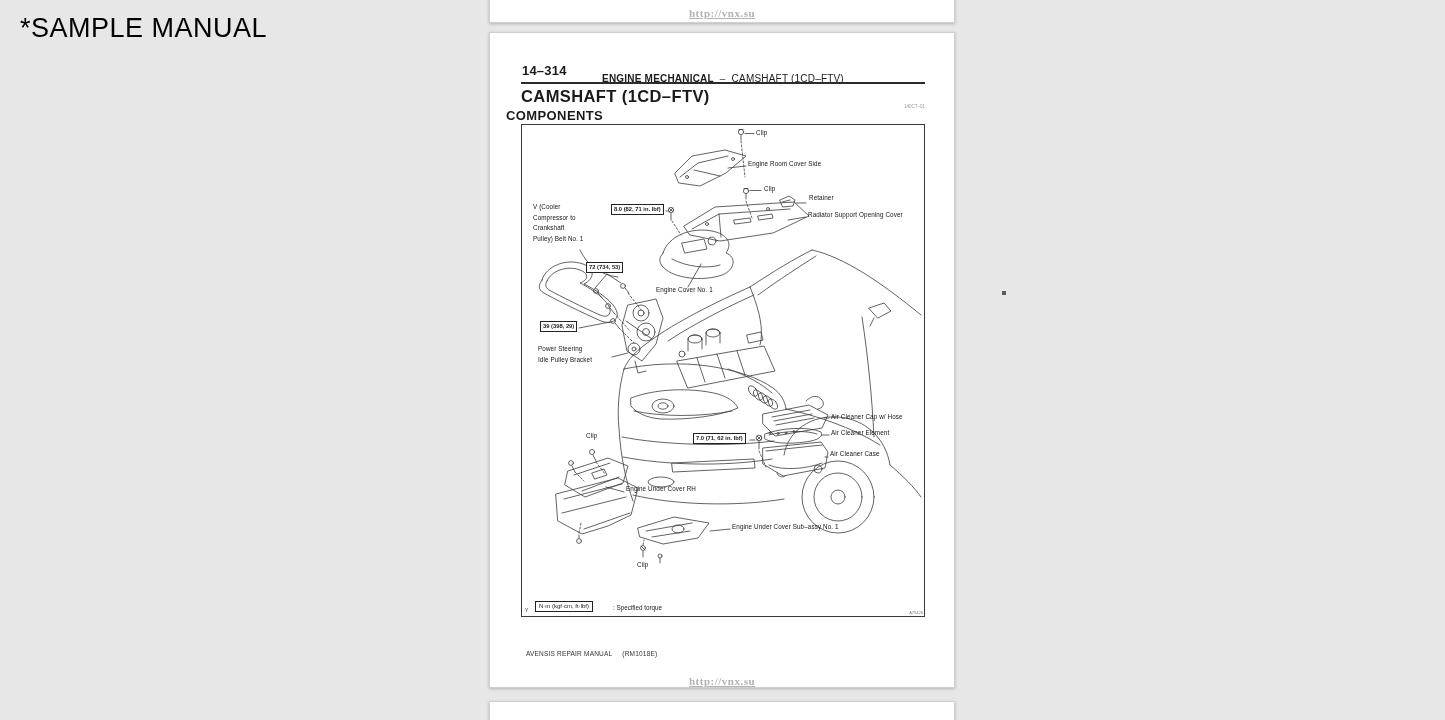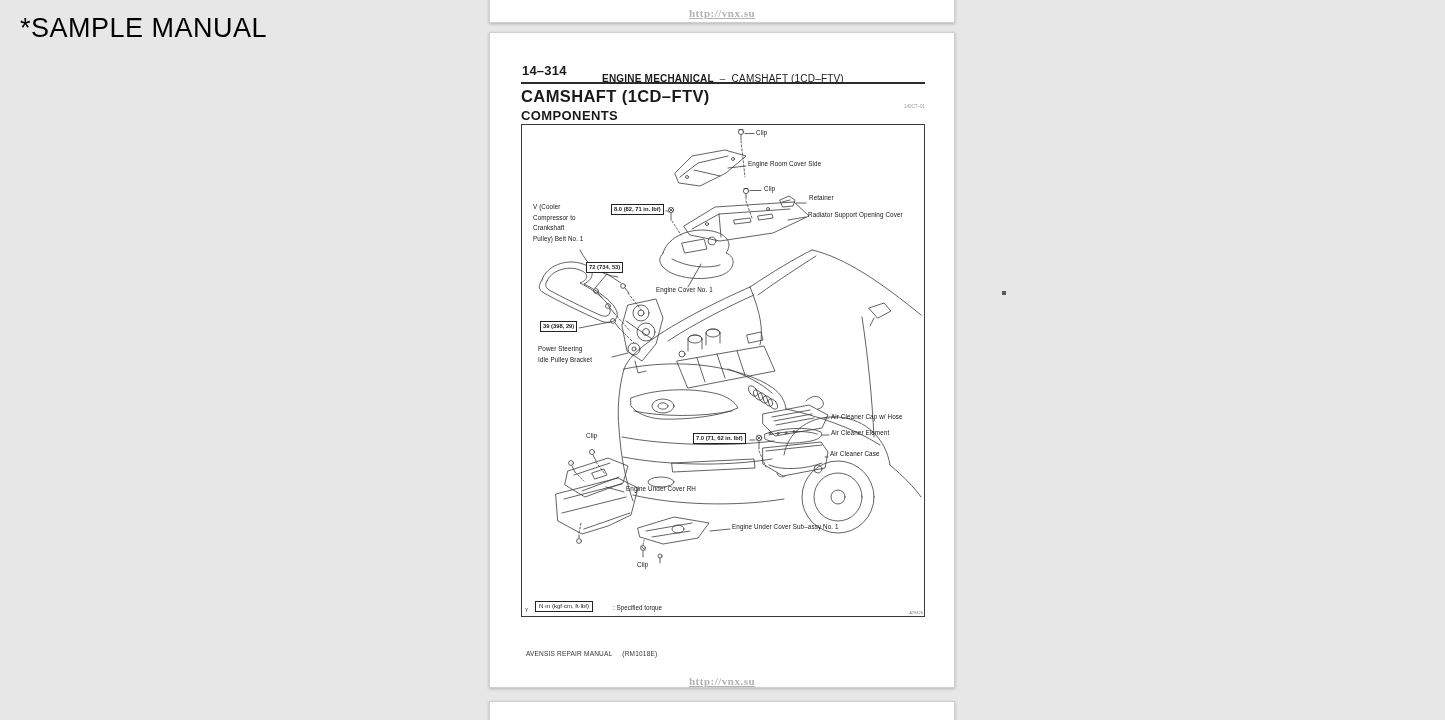--- a/index.html
+++ b/index.html
@@ -45,21 +45,21 @@
   .page-number { left:32px; top:30px; font-size:13px; font-weight:bold; letter-spacing:0.2px; }
   .hdr-line {
     left:31px; top:40px; width:404px; text-align:center;
     font-size:10px; letter-spacing:0.2px; white-space:nowrap;
   }
   .hdr-line .sect { font-weight:bold; text-decoration:underline; }
   .hdr-line .sep  { padding:0 6px; color:#444; }
   .hdr-line .topic{ text-decoration:underline; }
   .hdr-rule { left:31px; top:49px; width:404px; height:2px; background:#2b2b2b; }
   .doc-title    { left:31px; top:54px; font-size:16.5px; font-weight:bold; letter-spacing:0.4px; }
-  .doc-subtitle { left:31px; top:75px; font-size:13px;  font-weight:bold; letter-spacing:0.4px; }
+  .doc-subtitle { left:16px; top:75px; font-size:13px;  font-weight:bold; letter-spacing:0.4px; }
   .doc-code { left:380px; top:71px; width:55px; text-align:right; font-size:4.5px; color:#999; }
 
   
   .diagram-box {
     left:31px; top:91px; width:404px; height:493px;
     border:1px solid #3a3a3a; background:#fff;
   }
   .diagram-box svg { position:absolute; left:0; top:0; }
   .dlabel {
     position:absolute; font-size:6.3px; line-height:7.2px;

